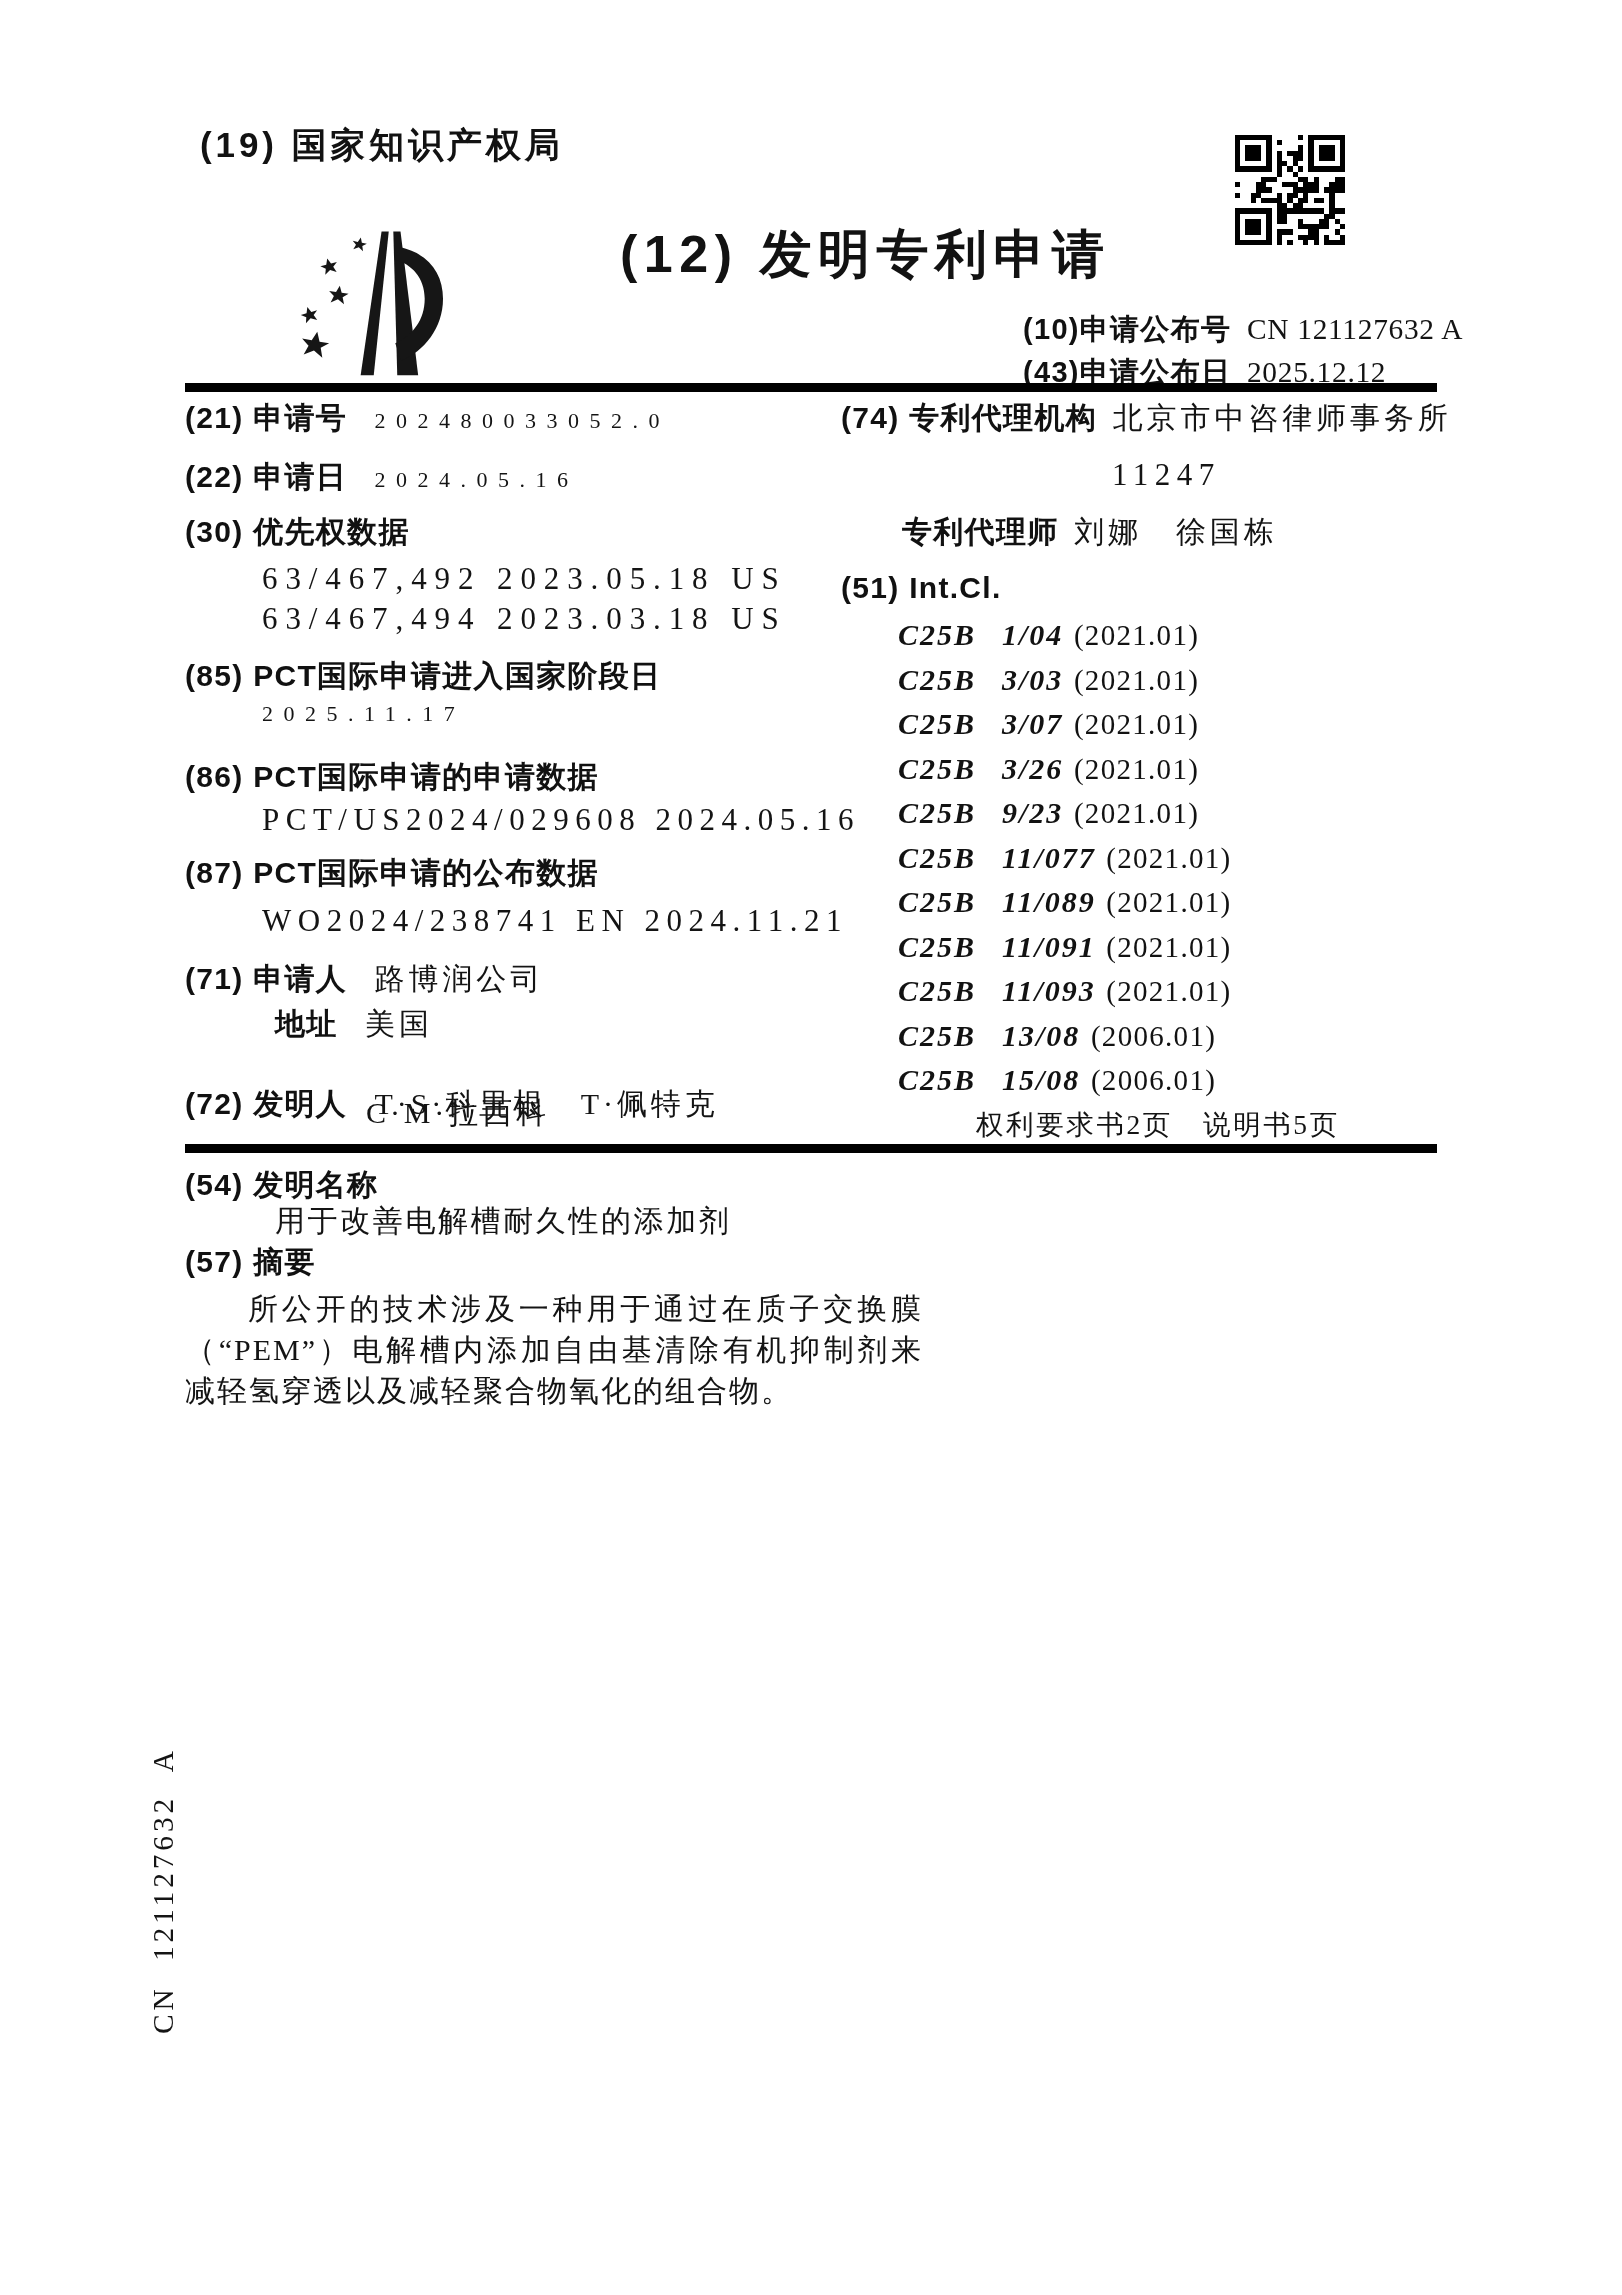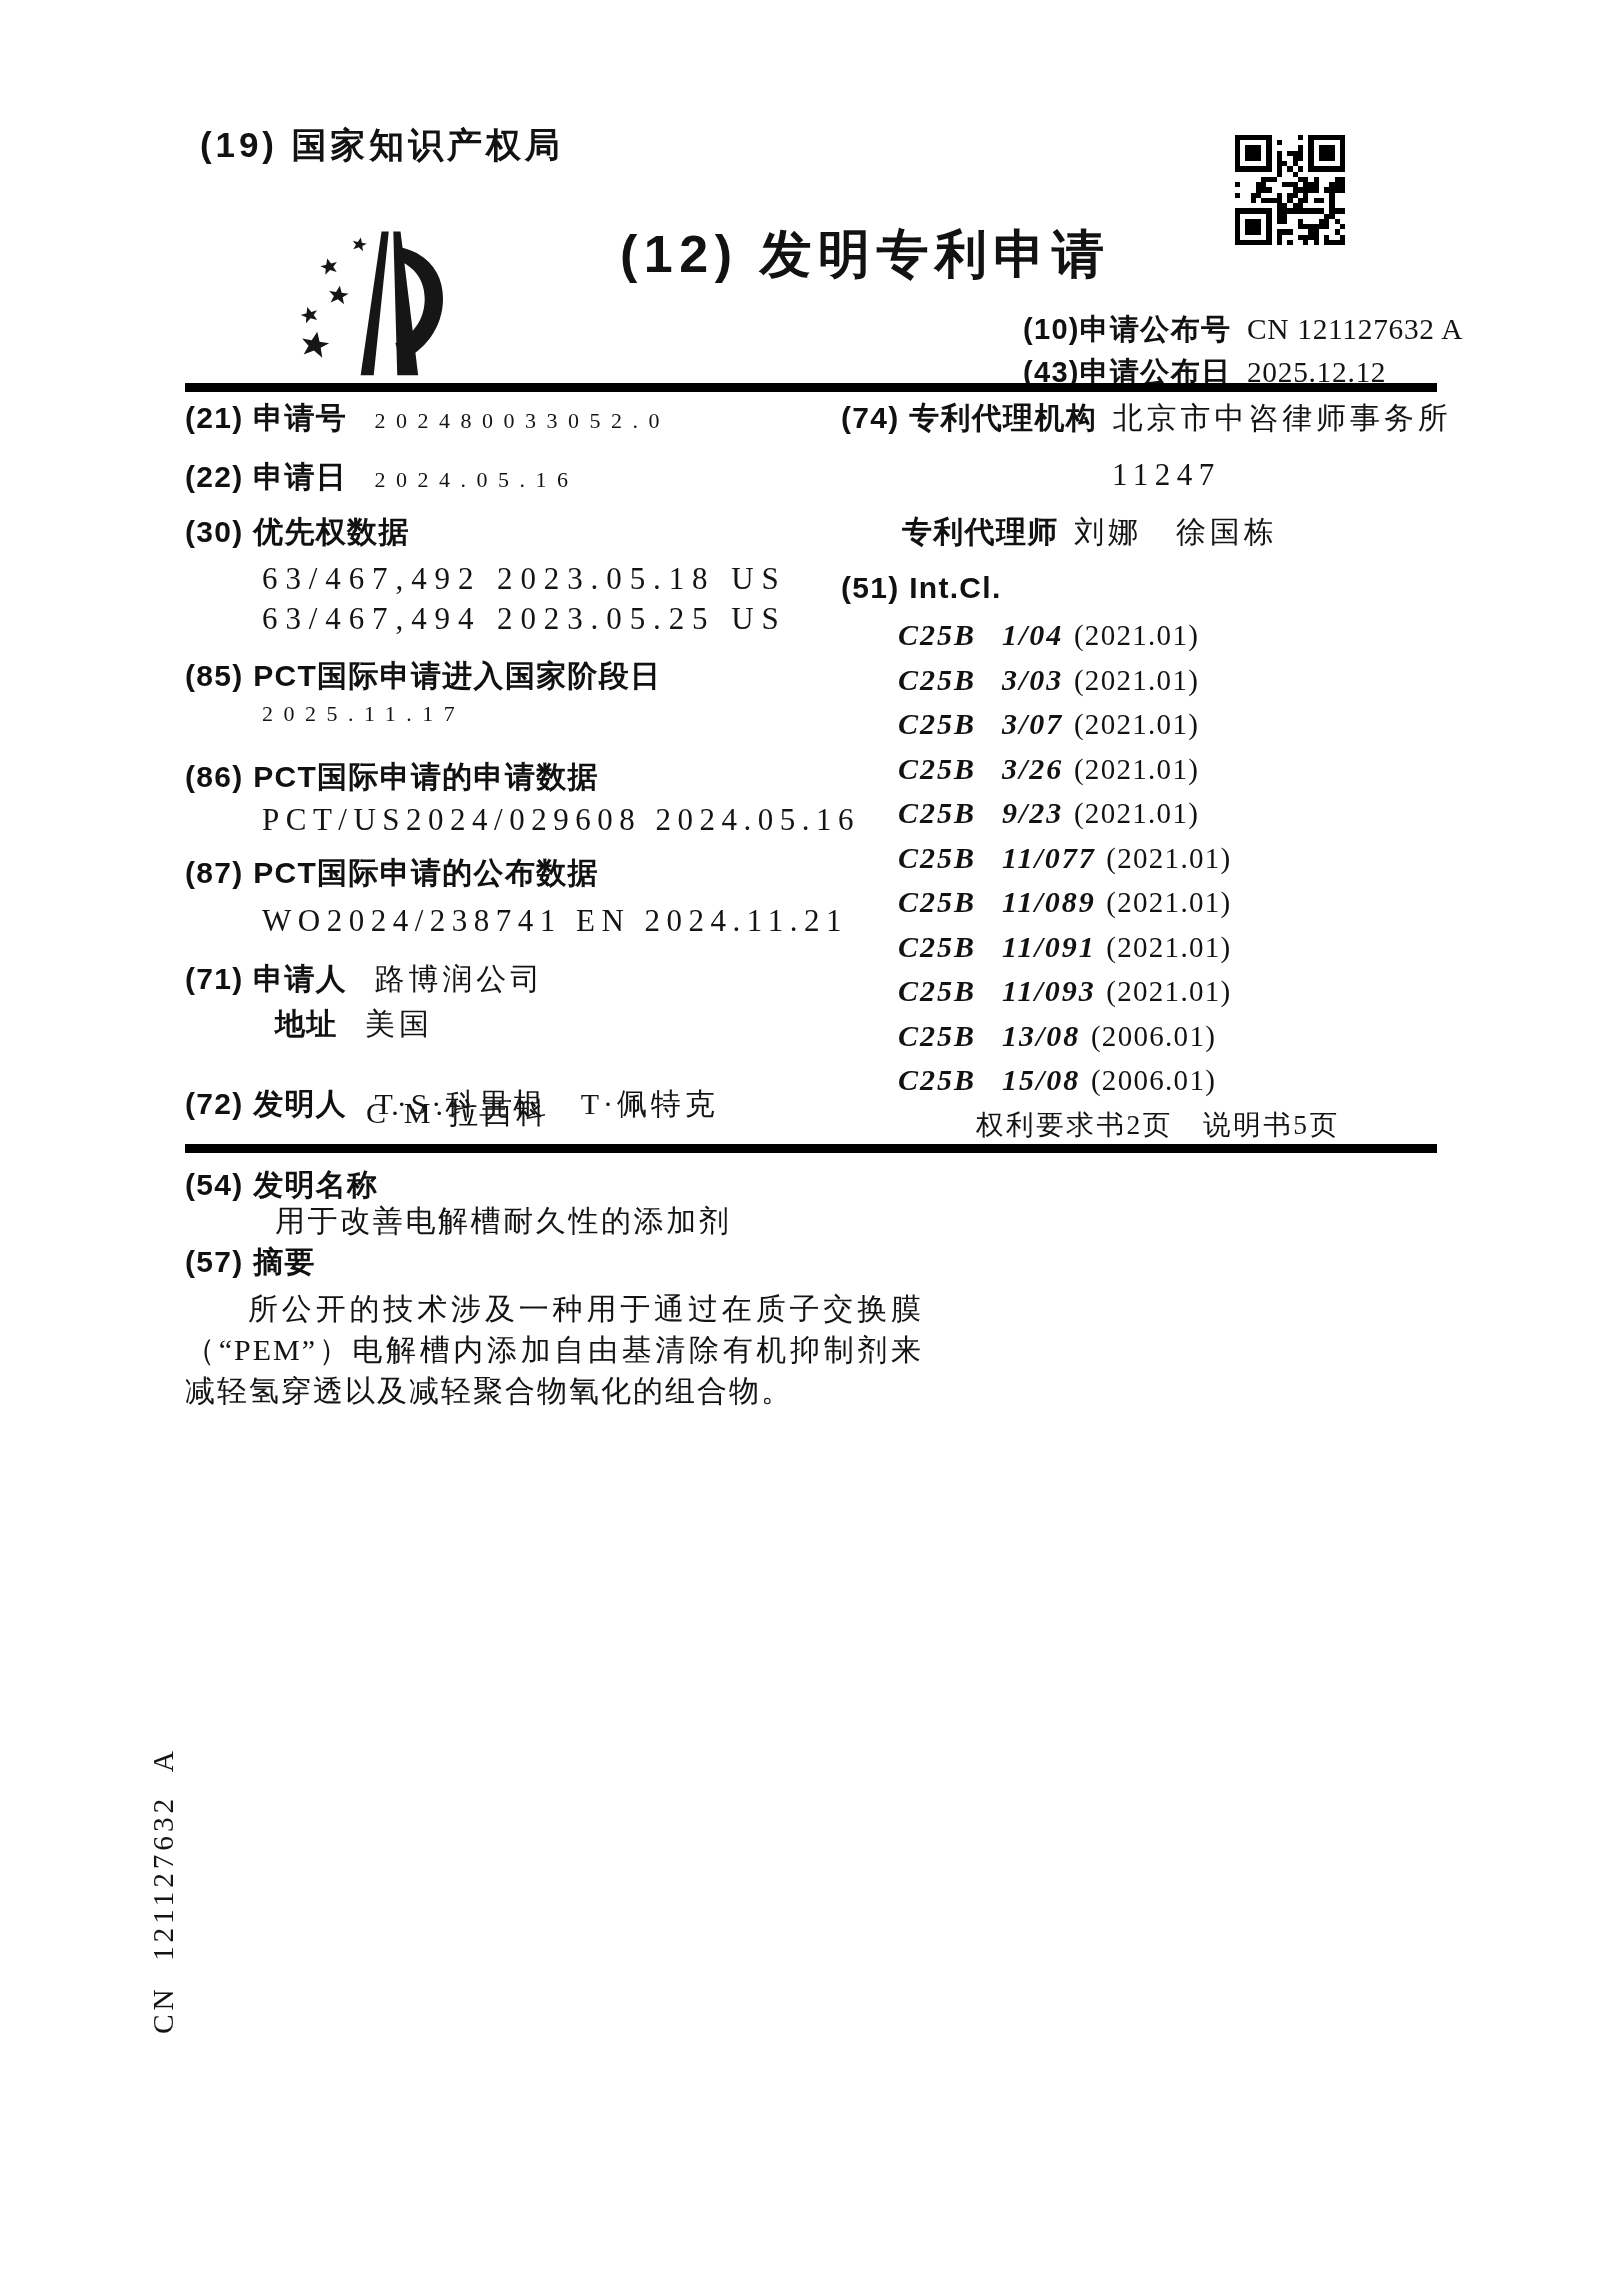--- a/index.html
+++ b/index.html
@@ -218,21 +218,21 @@
   <div class="r" style="left:185px;top:457px;">
     <span class="lab">(22) 申请日</span><span class="gap"></span><span class="val">2024.05.16</span>
   </div>
   <div class="r" style="left:185px;top:512px;">
     <span class="lab">(30) 优先权数据</span>
   </div>
   <div class="r" style="left:262px;top:561px;">
     <span class="val-mid">63/467,492 2023.05.18 US</span>
   </div>
   <div class="r" style="left:262px;top:601px;">
-    <span class="val-mid">63/467,494 2023.05.25 US</span>
+    <span class="val-mid">63/467,494 2023.03.18 US</span>
   </div>
   <div class="r" style="left:185px;top:656px;">
     <span class="lab">(85) PCT国际申请进入国家阶段日</span>
   </div>
   <div class="r" style="left:262px;top:701px;">
     <span class="val">2025.11.17</span>
   </div>
   <div class="r" style="left:185px;top:757px;">
     <span class="lab">(86) PCT国际申请的申请数据</span>
   </div>

